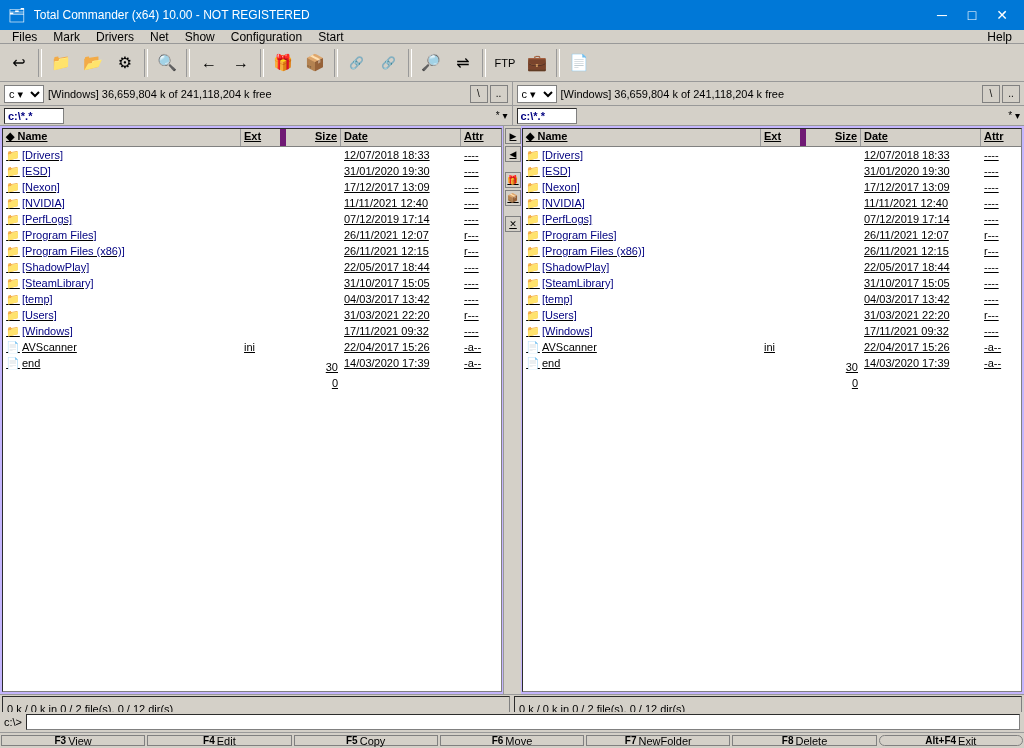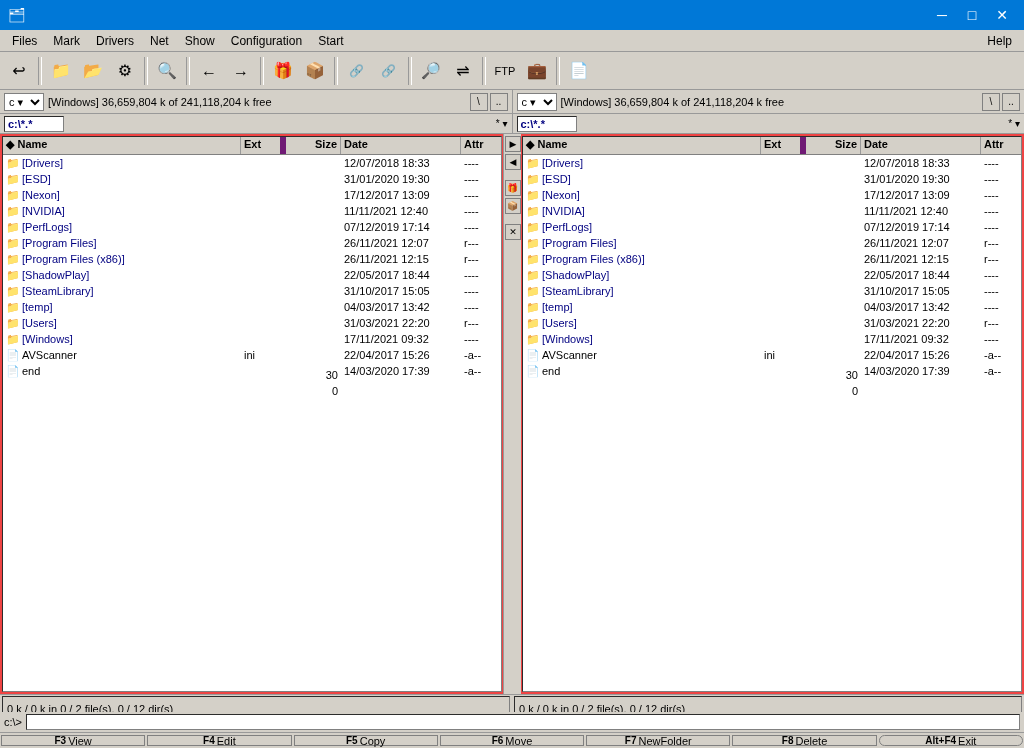--- a/index.html
+++ b/index.html
@@ -41,21 +41,21 @@
       color: white;
       cursor: pointer;
       font-size: 14px;
       display: flex;
       align-items: center;
       justify-content: center;
     }
     
     #menu-bar {
       background: #d4d0c8;
-      height: 22px;
+      height: 14px;
       display: flex;
       align-items: center;
       padding: 0 4px;
       border-bottom: 1px solid #999;
       font-size: 12px;
     }
     .menu-item {
       padding: 2px 8px;
       cursor: pointer;
       color: #000;
@@ -165,21 +165,22 @@
       margin-left: auto;
       font-size: 10px;
       color: #000;
       cursor: pointer;
     }
     
     #panels {
       display: flex;
       flex: 1;
       overflow: hidden;
-      background: #ef4444;
+      background: #c4b5fd;
+      text-decoration: underline;
     }
     .panel {
       flex: 1;
       display: flex;
       flex-direction: column;
       background: white;
       border: 1px inset #808080;
       margin: 2px;
       overflow: hidden;
     }
@@ -339,20 +340,21 @@
     .file-list::-webkit-scrollbar { width: 14px; }
     .file-list::-webkit-scrollbar-track { background: #d4d0c8; }
     .file-list::-webkit-scrollbar-thumb { background: #808080; border: 1px solid #999; }
   </style>
 </head>
 <body>
 
 <div id="title-bar">
   <div id="title-bar-left">
     <span style="font-size:14px;">🗂</span>
+    <span>Total Commander (x64) 10.00 - NOT REGISTERED</span>
   </div>
   <div id="title-bar-controls">
     <button class="win-btn">─</button>
     <button class="win-btn">□</button>
     <button class="win-btn close">✕</button>
   </div>
 </div>
 
 <div id="menu-bar">
   <span class="menu-item">Files</span>

